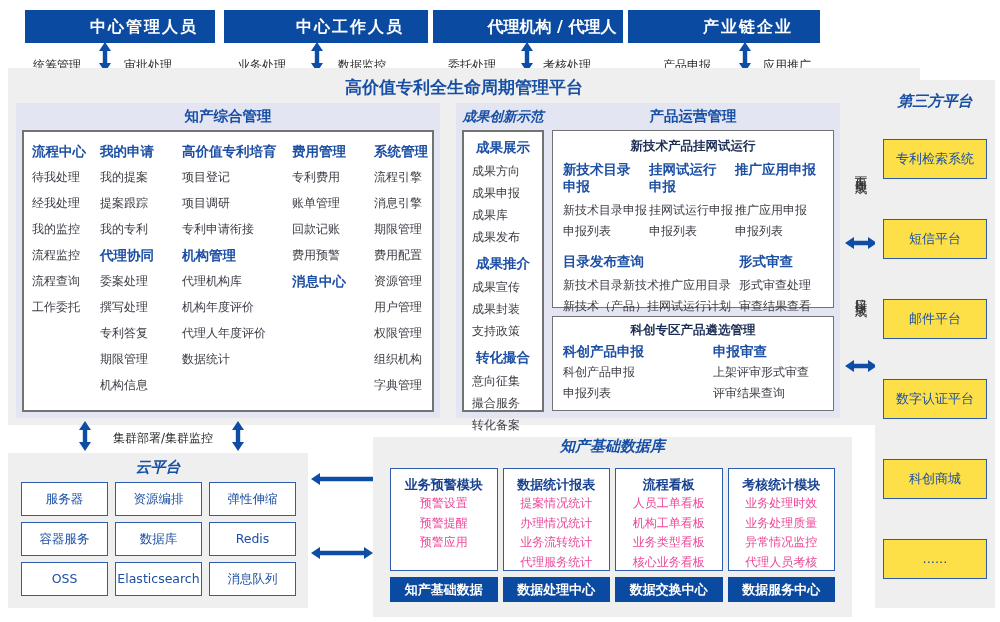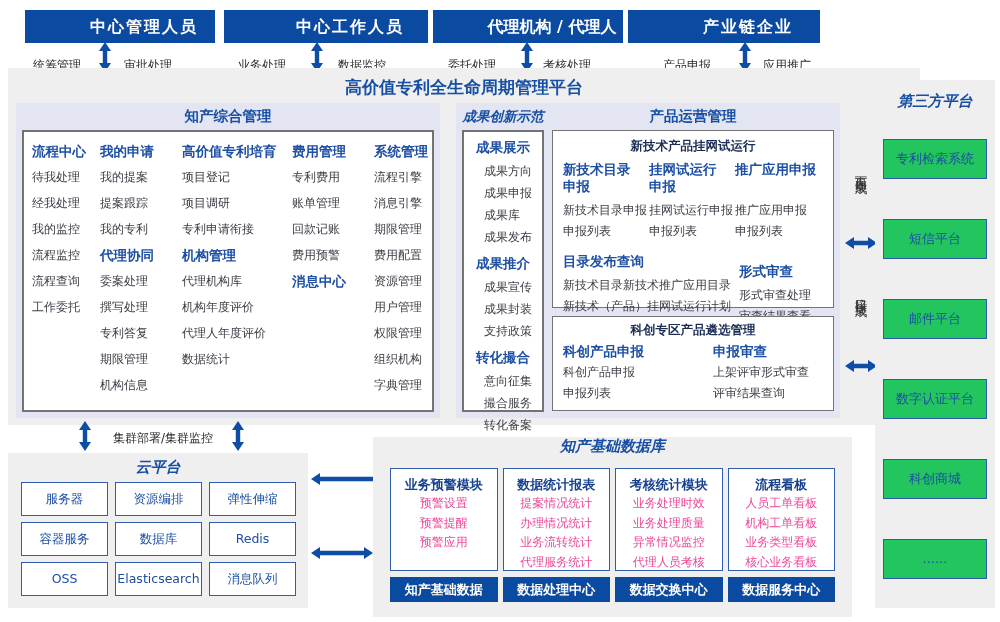--- a/index.html
+++ b/index.html
@@ -19,30 +19,30 @@
   .section{position:absolute;background:#e3e5f2;}
   .stitle{height:27px;line-height:27px;text-align:center;font-size:14.5px;
     font-weight:bold;color:#174fa4;}
   .wbox{position:absolute;background:#fff;border:2px solid #737373;box-sizing:border-box;}
   .col-h{font-size:13.5px;font-weight:bold;color:#1d4fa4;line-height:26px;white-space:nowrap;}
   .itm{font-size:12px;color:#3c3c46;line-height:26px;white-space:nowrap;}
   .ip-cols{display:flex;gap:2px;padding:6px 0 0 8px;}
   
   .achv-h{font-size:13.5px;font-weight:bold;color:#1d4fa4;line-height:25px;
     text-align:center;margin-top:3px;}
-  .achv .itm{line-height:22px;padding-left:20px;}
+  .achv .itm{line-height:22px;padding-left:8px;}
   
   .inner-t{font-size:12.5px;font-weight:bold;color:#1c2d54;text-align:center;
     padding:7px 0 3px;}
   .prod-cols{display:flex;padding:0 10px;}
   .prod-h{font-size:13.5px;font-weight:bold;color:#1d4fa4;line-height:17px;margin:3px 0 5px;}
   .prod-itm{font-size:12px;color:#3c3c46;line-height:21px;white-space:nowrap;}
   .cat-row{display:flex;gap:0;}
   
-  .tp-box{width:104px;height:40px;line-height:38px;background:#22c55e;
+  .tp-box{width:104px;height:40px;line-height:38px;background:#fde047;
     border:1.5px solid #2e5dad;box-sizing:border-box;text-align:center;
     font-size:13px;color:#1d4fa4;}
   .tp-list{display:flex;flex-direction:column;gap:40px;padding:50px 0 0 8px;}
   .cloud-grid{display:grid;grid-template-columns:repeat(3,87px);gap:6px 7px;padding:27px 0 0 13px;}
   .cloud-box{height:34px;line-height:31px;background:#fff;border:1.5px solid #2e5dad;
     box-sizing:border-box;text-align:center;font-size:12.5px;color:#1d4fa4;}
   
   .db-mods{display:flex;gap:5px;padding:0 17px;position:absolute;top:31px;left:0;right:0;}
   .db-mod{flex:1;height:103px;background:#fff;border:1.5px solid #2e5dad;
     box-sizing:border-box;text-align:center;}
@@ -233,21 +233,21 @@
         </div>
         <div style="display:flex;padding:0 10px;margin-top:8px;">
           <div style="width:180px;">
             <div class="prod-h">目录发布查询</div>
             <div class="cat-row">
               <span class="prod-itm">新技术目录</span>
               <span class="prod-itm">新技术推广应用目录</span>
             </div>
             <div class="prod-itm">新技术（产品）挂网试运行计划</div>
           </div>
-          <div style="width:86px;margin-top:10px;">
+          <div style="width:86px;">
             <div class="prod-h">形式审查</div>
             <div>
                 <div class="prod-itm">形式审查处理</div>
                 <div class="prod-itm">审查结果查看</div>
               </div>
           </div>
         </div>
       </div>
       <div class="wbox" style="left:6px;top:213px;width:282px;height:95px;border-width:1.5px;">
         <div class="inner-t" style="padding-top:5px;">科创专区产品遴选管理</div>
@@ -348,35 +348,35 @@
       <div class="db-mod">
         <div class="db-h">数据统计报表</div>
         <div>
             <div class="db-itm">提案情况统计</div>
             <div class="db-itm">办理情况统计</div>
             <div class="db-itm">业务流转统计</div>
             <div class="db-itm">代理服务统计</div>
           </div>
       </div>
       <div class="db-mod">
+        <div class="db-h">流程看板</div>
+        <div>
+            <div class="db-itm">人员工单看板</div>
+            <div class="db-itm">机构工单看板</div>
+            <div class="db-itm">业务类型看板</div>
+            <div class="db-itm">核心业务看板</div>
+          </div>
+      </div>
+      <div class="db-mod">
         <div class="db-h">考核统计模块</div>
         <div>
             <div class="db-itm">业务处理时效</div>
             <div class="db-itm">业务处理质量</div>
             <div class="db-itm">异常情况监控</div>
             <div class="db-itm">代理人员考核</div>
-          </div>
-      </div>
-      <div class="db-mod">
-        <div class="db-h">流程看板</div>
-        <div>
-            <div class="db-itm">人员工单看板</div>
-            <div class="db-itm">机构工单看板</div>
-            <div class="db-itm">业务类型看板</div>
-            <div class="db-itm">核心业务看板</div>
           </div>
       </div>
     </div>
     <div class="db-centers">
         <div class="db-center">知产基础数据</div>
         <div class="db-center">数据处理中心</div>
         <div class="db-center">数据交换中心</div>
         <div class="db-center">数据服务中心</div>
       </div>
   </div>

